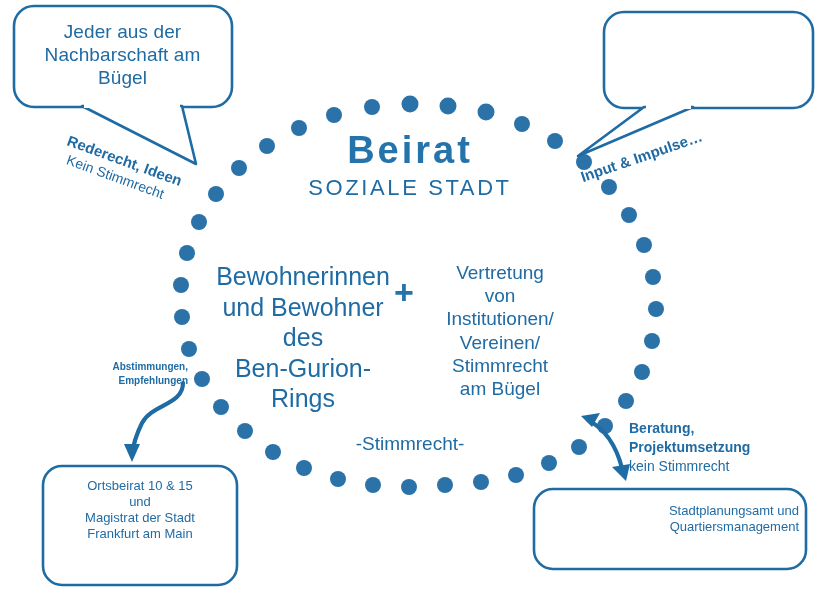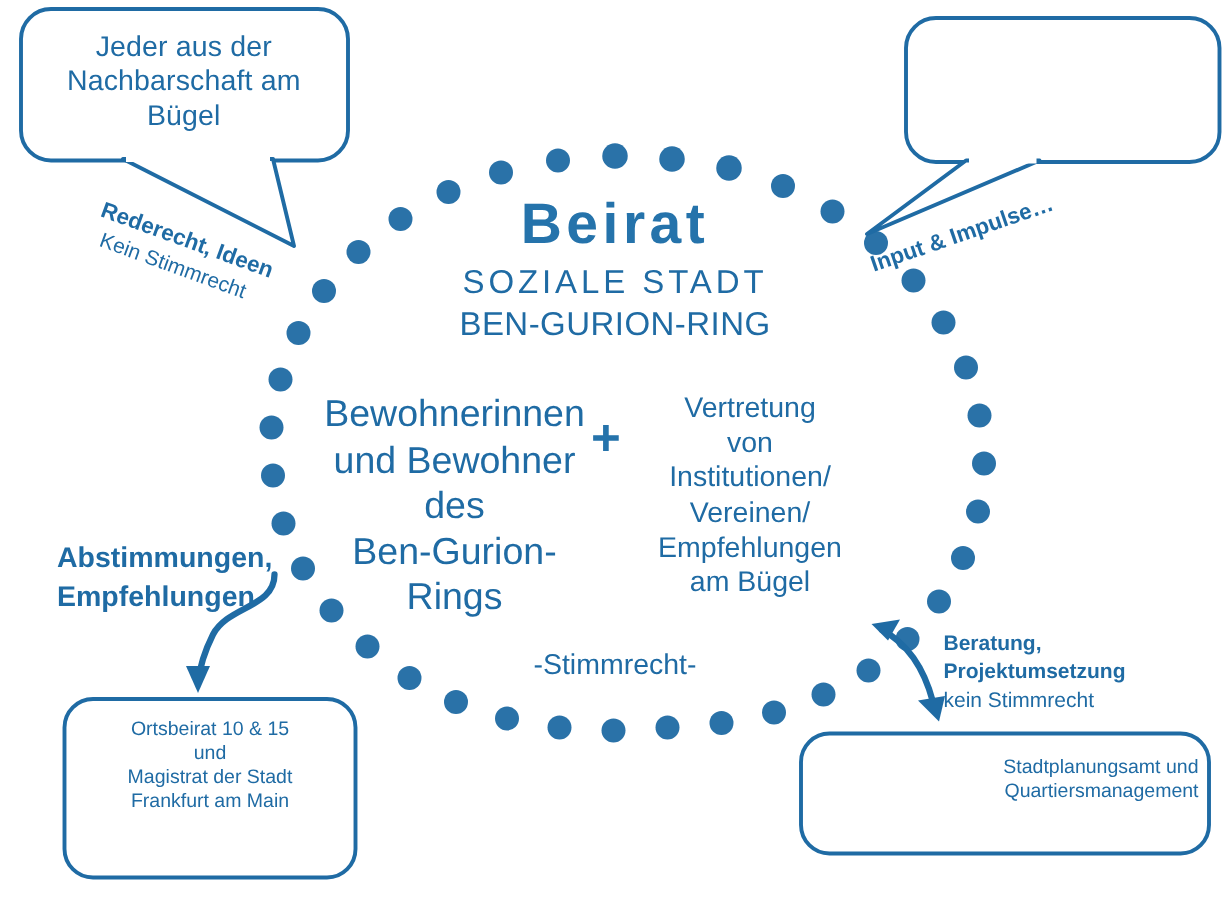--- a/index.html
+++ b/index.html
@@ -124,23 +124,23 @@
   .box-text {
     font-size: 13px;
   }
   #box-bl-text { left: 47px;  top: 478px; width: 186px; }
   #box-br-text { left: 543px; top: 503px; width: 256px; text-align: right; }
 
   
   #label-abstimmungen {
     left: 38px; top: 360px;
     width: 150px;
-    font-size: 19px;
-    font-weight: bold;
-    text-align: left;
+    font-size: 10px;
+    font-weight: bold;
+    text-align: right;
     line-height: 1.35;
   }
   #label-beratung {
     left: 629px; top: 400px;
     width: 178px;
     font-size: 14px;
     font-weight: bold;
     text-align: left;
     line-height: 1.35;
   }
@@ -235,32 +235,31 @@
 
   <div class="rot-label" id="label-rederecht">
     <span>Rederecht, Ideen</span>
     <span class="sub">Kein Stimmrecht</span>
   </div>
 
   <div class="rot-label" id="label-input">Input &amp; Impulse…</div>
 
   <div class="txt" id="title-beirat">Beirat</div>
   <div class="txt" id="title-soziale">SOZIALE STADT</div>
-  <div class="txt" id="title-bgring">BEN-GURION-RING</div>
 
   <div class="txt" id="col-left">Bewohnerinnen
 und Bewohner
 des
 Ben-Gurion-Rings</div>
   <div class="txt" id="plus-sign">+</div>
   <div class="txt" id="col-right">Vertretung
 von
 Institutionen/
 Vereinen/
-Empfehlungen
+Stimmrecht
 am Bügel</div>
   <div class="txt" id="stimmrecht">-Stimmrecht-</div>
 
   <div class="txt" id="label-abstimmungen">Abstimmungen,
 Empfehlungen</div>
 
   <div class="txt" id="label-beratung">
     <span>Beratung,
 Projektumsetzung</span>
     <span class="sub">kein Stimmrecht</span>

